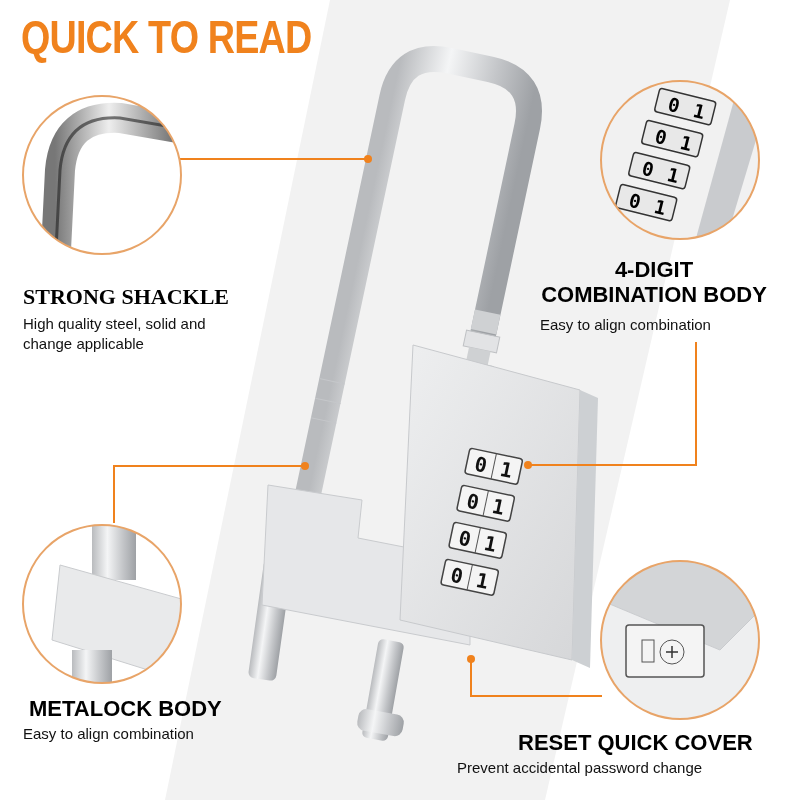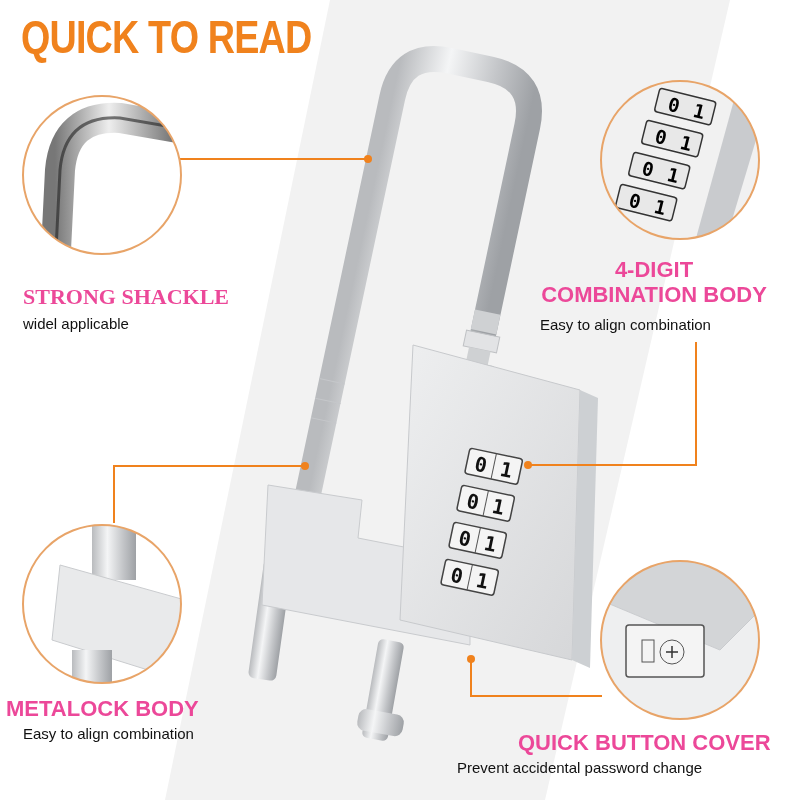--- a/index.html
+++ b/index.html
@@ -1,19 +1,19 @@
 <!DOCTYPE html>
 <html><head>
 <meta charset="utf-8">
 <style>
   html,body{margin:0;padding:0;}
   body{width:800px;height:800px;overflow:hidden;background:#ffffff;position:relative;font-family:"Liberation Sans",sans-serif;}
   .stage{position:absolute;left:0;top:0;width:800px;height:800px;}
   .title{position:absolute;left:21px;top:14px;font-family:"Liberation Sans",sans-serif;font-weight:bold;font-size:46px;letter-spacing:-1px;color:#f0821d;transform:scaleX(0.82);transform-origin:left top;line-height:1;}
-  .hd{position:absolute;font-weight:bold;color:#ec4899;font-size:22px;line-height:1.12;white-space:nowrap;}
+  .hd{position:absolute;font-weight:bold;color:#000000;font-size:22px;line-height:1.12;white-space:nowrap;}
   .sub{position:absolute;color:#111;font-size:15px;line-height:1.3;}
   svg{position:absolute;left:0;top:0;}
 </style>
 </head>
 <body>
 
 <div class="stage">
 <svg width="800" height="800" viewBox="0 0 800 800">
   <defs>
     <linearGradient id="rod" x1="0" y1="0" x2="1" y2="0">
@@ -168,27 +168,28 @@
       <line x1="672" y1="646" x2="672" y2="658" stroke="#333" stroke-width="1.5"></line>
     </g>
     <circle cx="680" cy="640" r="79" fill="none" stroke="#e8a468" stroke-width="2"></circle>
   </g>
 </svg>
 
 <div class="title">QUICK TO READ</div>
 
 <div class="hd" style="left:23px;top:285px;font-family:Liberation Serif, serif;">STRONG SHACKLE</div>
 <div class="sub" style="left:23px;top:314px;">
-  <div>widel applicable</div>
+  <div>High quality steel, solid and</div>
+  <div>change applicable</div>
 </div>
 
 <div class="hd" style="left:528px;top:258px;width:252px;text-align:center;">
   <div>4-DIGIT</div>
   <div>COMBINATION BODY</div>
 </div>
 <div class="sub" style="left:540px;top:315px;">Easy to align combination</div>
 
-<div class="hd" style="left:6px;top:697px;">METALOCK BODY</div>
+<div class="hd" style="left:29px;top:697px;">METALOCK BODY</div>
 <div class="sub" style="left:23px;top:724px;">Easy to align combination</div>
 
-<div class="hd" style="left:518px;top:731px;">QUICK BUTTON COVER</div>
+<div class="hd" style="left:518px;top:731px;">RESET QUICK COVER</div>
 <div class="sub" style="left:457px;top:758px;">Prevent accidental password change</div>
 </div>
 
 </body></html>

